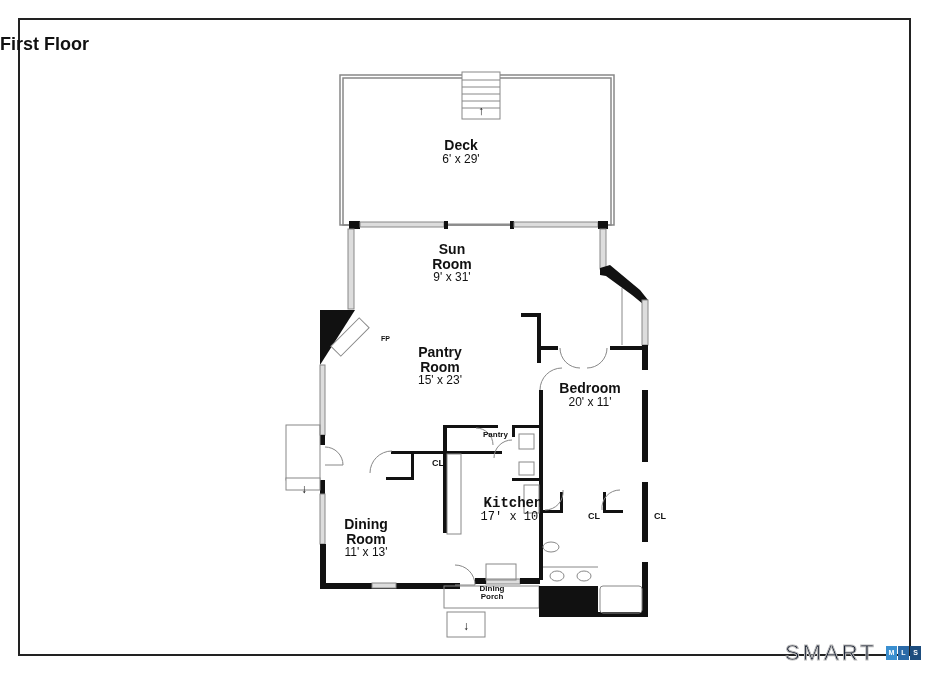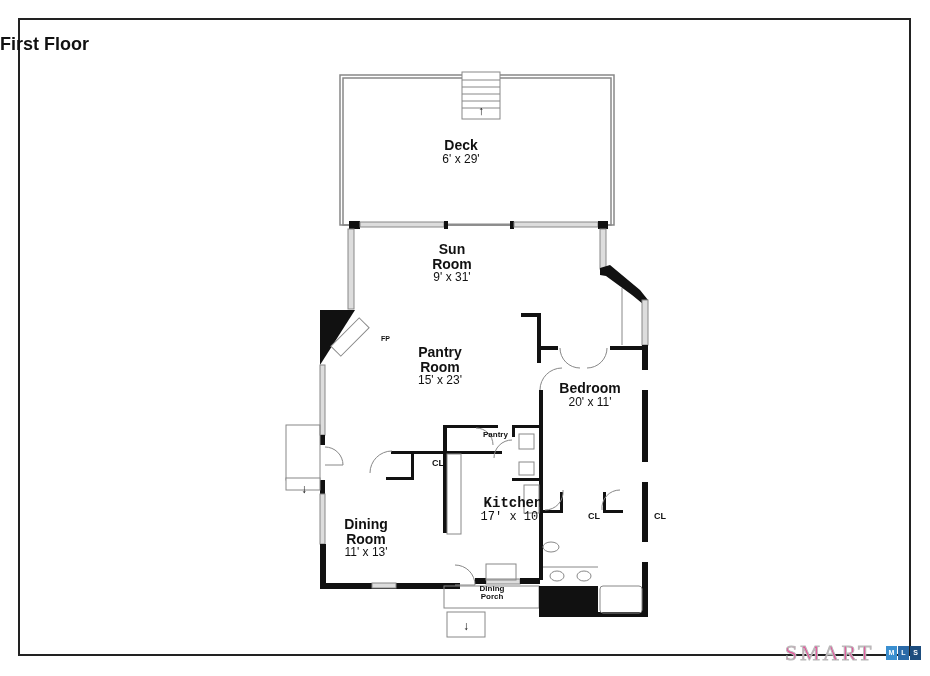--- a/index.html
+++ b/index.html
@@ -4,21 +4,21 @@
 <style>
   html,body{margin:0;padding:0;background:#fff;}
   body{width:930px;height:676px;position:relative;overflow:hidden;font-family:"Liberation Sans",sans-serif;}
   .frame{position:absolute;left:18px;top:18px;width:893px;height:638px;border:2px solid #222;box-sizing:border-box;}
   .title{position:absolute;left:0;width:930px;top:34px;font-size:18px;font-weight:bold;color:#111;}
   svg{position:absolute;left:0;top:0;}
   .lbl{position:absolute;text-align:center;color:#111;line-height:1.05;}
   .lbl .n{font-weight:bold;font-size:14px;}
   .lbl .d{font-size:12px;}
   .small{position:absolute;font-size:9px;font-weight:bold;color:#111;padding-left:36px;}
-  .logo{position:absolute;left:785px;top:640px;font-size:22px;letter-spacing:3px;color:#ec4899;-webkit-text-stroke:1px #bbb;font-weight:300;font-family:Liberation Serif, serif;}
+  .logo{position:absolute;left:785px;top:640px;font-size:22px;letter-spacing:3px;color:#0f172a;-webkit-text-stroke:1px #bbb;font-weight:300;}
   .mls{position:absolute;top:646px;width:11px;height:14px;color:#fff;font-size:7px;text-align:center;line-height:14px;font-weight:bold;}
 </style>
 </head>
 <body>
 
 <div class="frame"></div>
 <div class="title">First Floor</div>
 
 <svg width="930" height="676">
 

